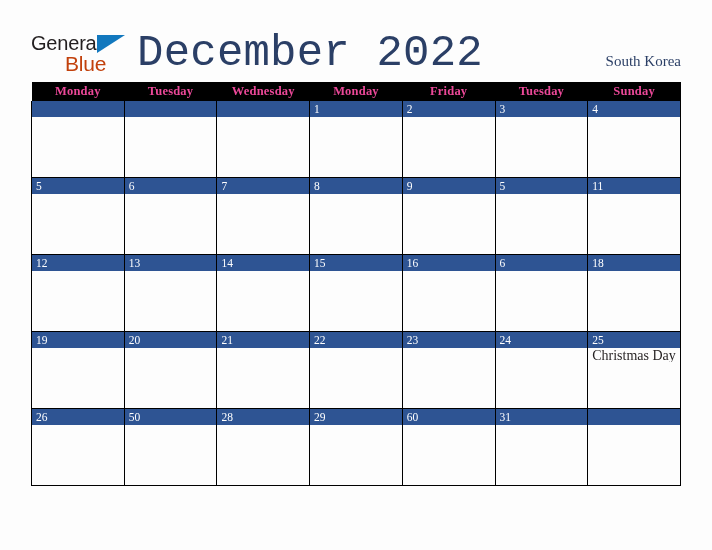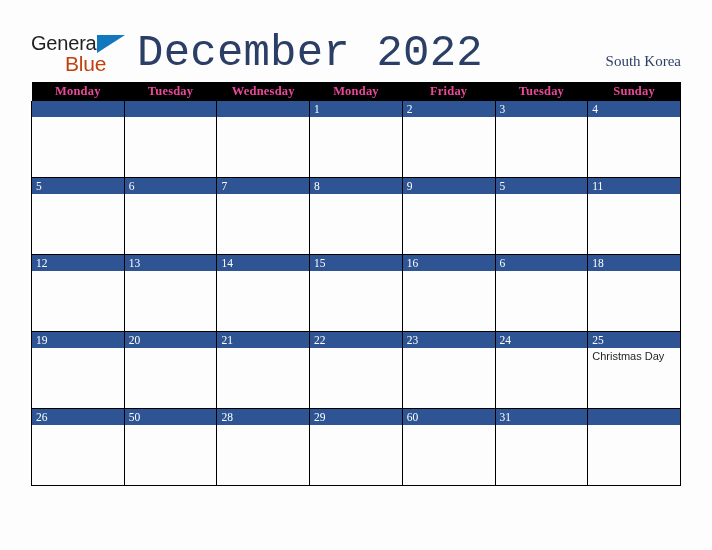--- a/index.html
+++ b/index.html
@@ -143,22 +143,22 @@
     padding-left: 4px;
     box-sizing: border-box;
     overflow: hidden;
     white-space: nowrap;
   }
 
   .events {
     padding: 2px 3px 0 4px;
   }
   .event {
-    font-family: Liberation Sans, sans-serif;
-    font-size: 11px;
+    font-family: Liberation Serif, serif;
+    font-size: 14px;
     line-height: 12px;
     color: #231f20;
     white-space: nowrap;
     overflow: hidden;
   }
 </style>
 </head>
 <body>
 
 <div class="page">

